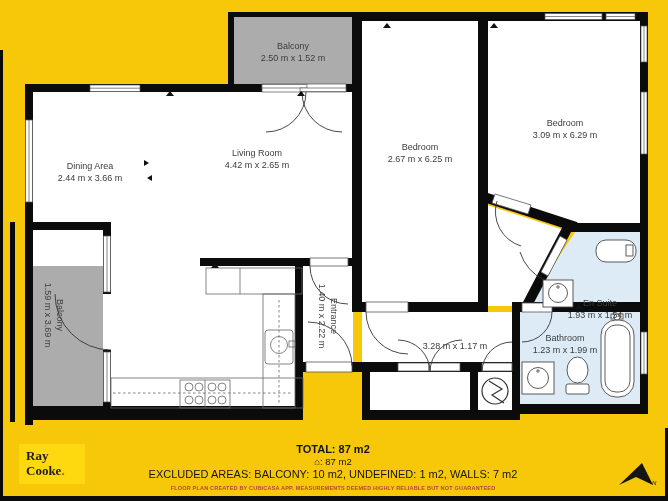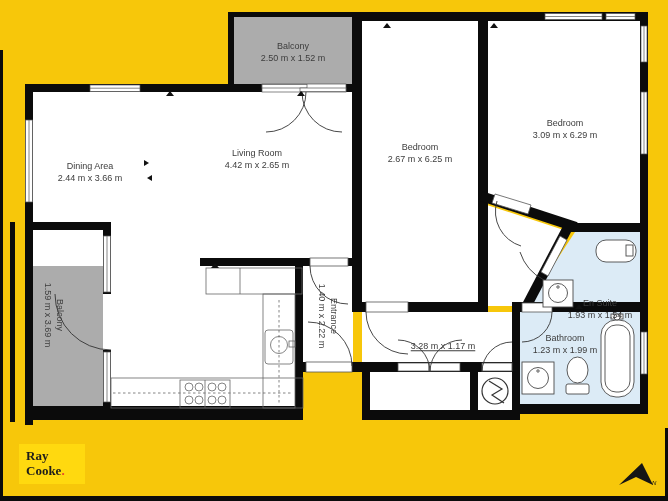--- a/index.html
+++ b/index.html
@@ -234,33 +234,39 @@
       <span class="rdims">3.09 m x 6.29 m</span>
   </div>
   <div class="room-label rot" style="left:53px;top:315px;">
     <span class="rname">Balcony</span>
       <span class="rdims">1.59 m x 3.69 m</span>
   </div>
   <div class="room-label rot" style="left:327px;top:316px;">
     <span class="rname">Entrance</span>
       <span class="rdims">1.40 m x 2.22 m</span>
   </div>
-  <div class="room-label" style="left:443px;top:347px;text-decoration:underline;">
+  <div class="room-label" style="left:455px;top:347px;">
     <span class="rname"></span>
       <span class="rdims">3.28 m x 1.17 m</span>
   </div>
   <div class="room-label" style="left:600px;top:267px;margin-top:42px;">
     <span class="rname">En Suite</span>
       <span class="rdims">1.93 m x 1.54 m</span>
   </div>
   <div class="room-label" style="left:565px;top:344px;">
     <span class="rname">Bathroom</span>
       <span class="rdims">1.23 m x 1.99 m</span>
   </div>
 
+  <div class="footer">
+    <div class="footer-total">TOTAL: 87 m2</div>
+    <div class="footer-area">⌂: 87 m2</div>
+    <div class="footer-excluded">EXCLUDED AREAS: BALCONY: 10 m2, UNDEFINED: 1 m2, WALLS: 7 m2</div>
+    <div class="footer-disclaimer">FLOOR PLAN CREATED BY CUBICASA APP. MEASUREMENTS DEEMED HIGHLY RELIABLE BUT NOT GUARANTEED</div>
+  </div>
 
   <div class="logo-box">
     <span>Ray</span><br>
     <span>Cooke</span><span class="logo-dot">.</span>
   </div>
 
   <div class="compass-n">N</div>
 
 </div>
 

